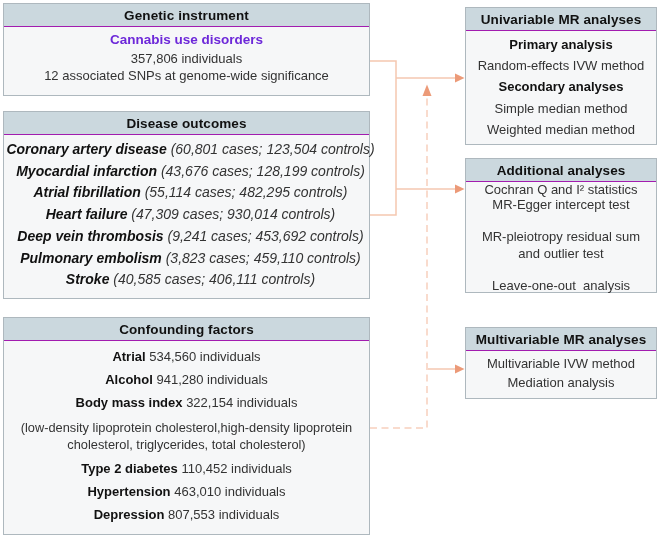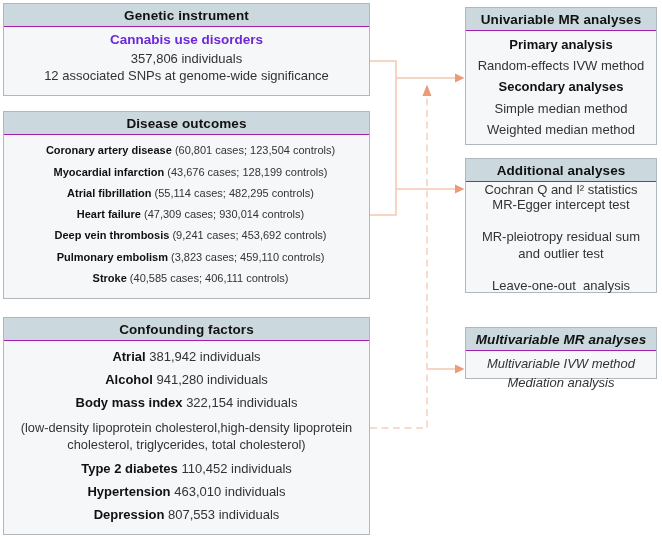--- a/index.html
+++ b/index.html
@@ -21,21 +21,21 @@
   .center { align-items:center; text-align:center; }
   .evenly { justify-content:space-evenly;align-items:center; }
 
   
   #box-genetic .box-body { height:62px; justify-content:center; }
   .exposure-title { font-weight:bold; font-size:13.5px; color:#6d28d9; margin-bottom:3px; }
   .exposure-line { font-size:13px; color:#333; line-height:17px; }
 
   
   #box-disease .box-body { height:158px; padding-left:8px; }
-  .d-row { font-size:11px; color:#333; white-space:nowrap; }
+  .d-row { font-size:14px; color:#333; white-space:nowrap;font-style:italic; }
   .d-row b { color:#111; }
 
   
   #box-conf .box-body { height:189px; }
   .c-row { font-size:13px; color:#333; }
   .c-row b { color:#111; }
   .c-note { font-size:12.8px; color:#333; line-height:17px; }
 
   
   .r-line { font-size:13px; color:#333; }
@@ -83,21 +83,21 @@
       <div class="d-row"><b>Heart failure</b> <span>(47,309 cases; 930,014 controls)</span></div>
       <div class="d-row"><b>Deep vein thrombosis</b> <span>(9,241 cases; 453,692 controls)</span></div>
       <div class="d-row"><b>Pulmonary embolism</b> <span>(3,823 cases; 459,110 controls)</span></div>
       <div class="d-row"><b>Stroke</b> <span>(40,585 cases; 406,111 controls)</span></div>
     </div>
   </div>
 
   <div class="box" id="box-conf" style="left:3px; top:317px; width:367px; height:218px;">
     <div class="box-header">Confounding factors</div>
     <div class="box-body center evenly">
-      <div class="c-row"><b>Atrial</b> <span>381,942 individuals</span></div>
+      <div class="c-row"><b>Atrial</b> <span>534,560 individuals</span></div>
       <div class="c-row"><b>Alcohol</b> <span>941,280 individuals</span></div>
       <div class="c-row"><b>Body mass index</b> <span>322,154 individuals</span></div>
       <div class="c-note">
         <div>(low-density lipoprotein cholesterol,high-density lipoprotein</div>
         <div>cholesterol, triglycerides, total cholesterol)</div>
       </div>
       <div class="c-row"><b>Type 2 diabetes</b> <span>110,452 individuals</span></div>
       <div class="c-row"><b>Hypertension</b> <span>463,010 individuals</span></div>
       <div class="c-row"><b>Depression</b> <span>807,553 individuals</span></div>
     </div>
@@ -117,21 +117,21 @@
   <div class="box" id="box-add" style="left:465px; top:158px; width:192px; height:135px;">
     <div class="box-header">Additional analyses</div>
     <div class="box-body center evenly">
       <div class="r-line">Cochran Q and I² statistics</div>
       <div class="r-line">MR-Egger intercept test</div>
       <div class="r-line wrap2">MR-pleiotropy residual sum and outlier test</div>
       <div class="r-line pre">Leave-one-out  analysis</div>
     </div>
   </div>
 
-  <div class="box" id="box-multi" style="left:465px; top:327px; width:192px; height:52px;font-style:italic;">
+  <div class="box" id="box-multi" style="left:465px; top:327px; width:192px; height:72px;">
     <div class="box-header">Multivariable MR analyses</div>
     <div class="box-body center evenly">
       <div class="r-line">Multivariable IVW method</div>
       <div class="r-line">Mediation analysis</div>
     </div>
   </div>
 
 </div>
 
 </body></html>

